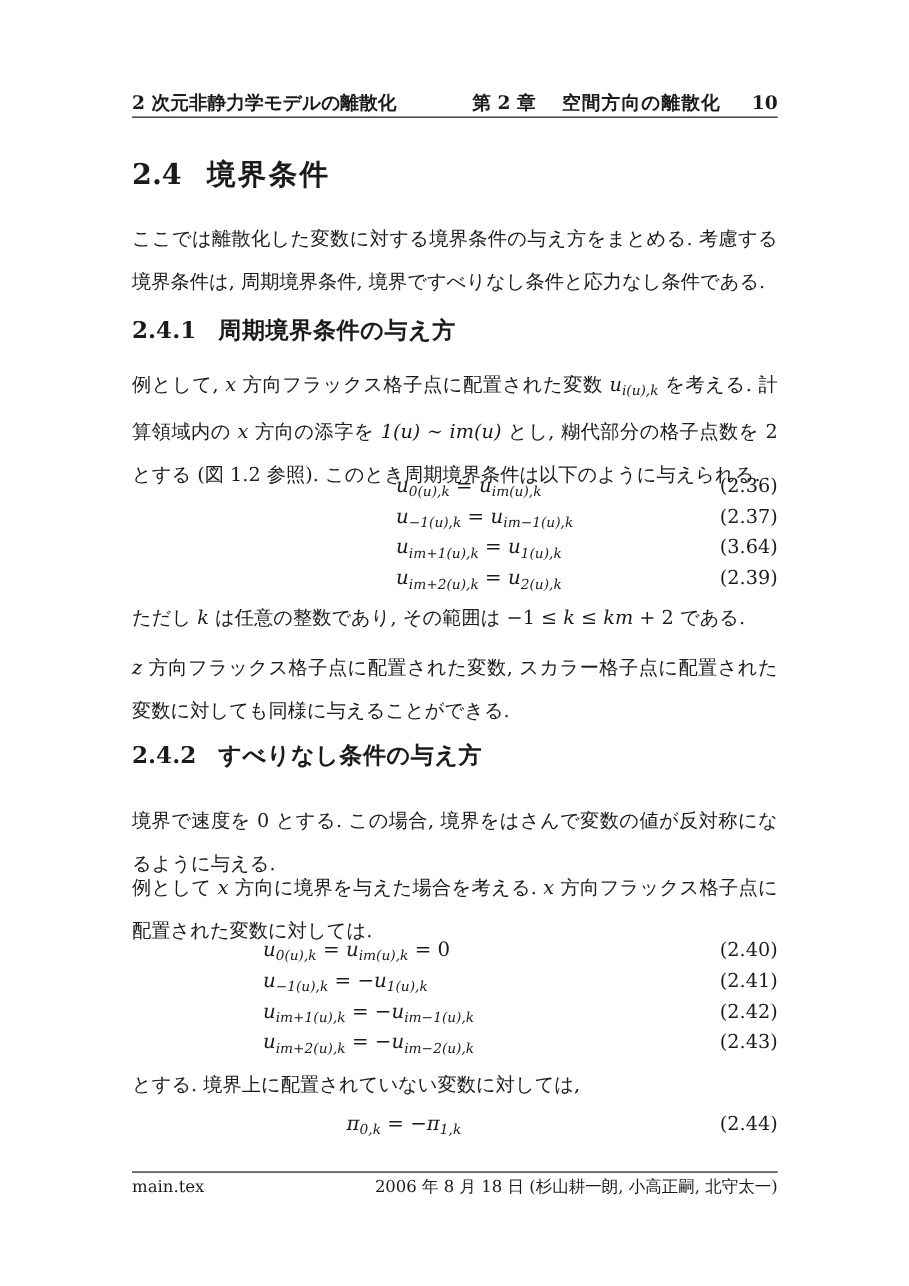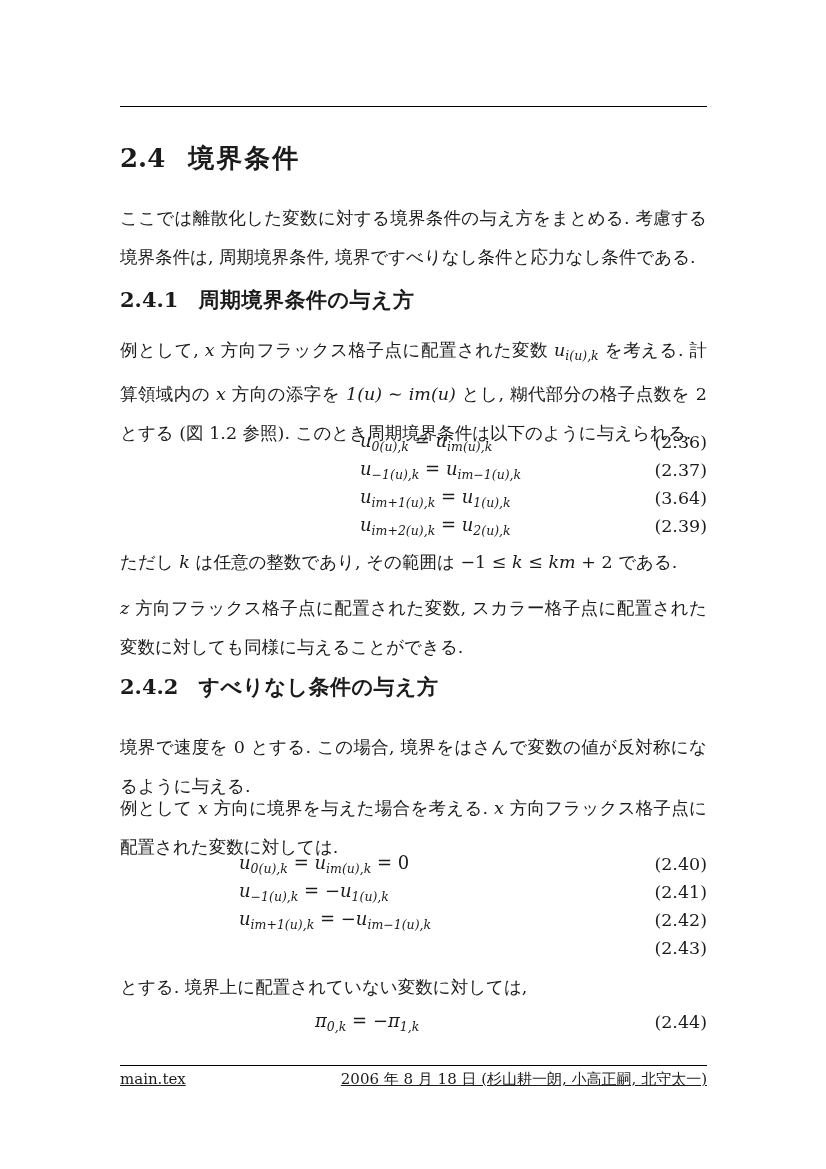--- a/index.html
+++ b/index.html
@@ -37,28 +37,36 @@
   .msub{font-style:italic;font-size:12.5px;vertical-align:-4px;letter-spacing:0;}
   .eq-group{position:absolute;left:120px;width:587px;}
   .eq-row{display:flex;align-items:center;height:28px;font-size:18px;}
   .eq-num{margin-left:auto;font-size:17.5px;}
   .eqg1 .eq-content{margin-left:240px;}
   .eqg2 .eq-content{margin-left:119px;}
   .eqg3 .eq-content{margin-left:195px;}
   .footer{
     position:absolute;left:120px;width:587px;top:1070px;
     display:flex;justify-content:space-between;align-items:baseline;
-    font-size:15px;white-space:nowrap;text-decoration:underline;
+    font-size:15px;white-space:nowrap;
   }
 </style>
 </head>
 <body>
 
 <div class="page">
 
+  <div class="header">
+    <span>2 次元非静力学モデルの離散化</span>
+    <span class="header-right">
+      <span class="header-chapter">第 2 章</span>
+      <span class="header-chapter-title">空間方向の離散化</span>
+      <span>10</span>
+    </span>
+  </div>
   <div class="rule rule-top"></div>
 
   <div class="sec-heading">
     <span class="sec-num">2.4</span><span>境界条件</span>
   </div>
 
   <p class="para" style="top:199px"><span>ここでは離散化した変数に対する境界条件の与え方をまとめる. 考慮する境界条件は, 周期境界条件, 境界ですべりなし条件と応力なし条件である.</span></p>
 
   <div class="sub-heading" style="top:286px">
     <span class="sec-num">2.4.1</span><span>周期境界条件の与え方</span>
@@ -104,20 +112,21 @@
       </div>
       <div class="eq-row">
         <span class="eq-content"><span class="mi">u</span><span class="msub">−1(u),k</span><span> = −</span><span class="mi">u</span><span class="msub">1(u),k</span></span>
         <span class="eq-num">(2.41)</span>
       </div>
       <div class="eq-row">
         <span class="eq-content"><span class="mi">u</span><span class="msub">im+1(u),k</span><span> = −</span><span class="mi">u</span><span class="msub">im−1(u),k</span></span>
         <span class="eq-num">(2.42)</span>
       </div>
       <div class="eq-row">
+        <span class="eq-content"><span class="mi">u</span><span class="msub">im+2(u),k</span><span> = −</span><span class="mi">u</span><span class="msub">im−2(u),k</span></span>
         <span class="eq-num">(2.43)</span>
       </div>
     </div>
 
   <p class="para" style="top:968px"><span>とする. 境界上に配置されていない変数に対しては,</span></p>
 
   <div class="eq-group eqg3" style="top:1008px">
       <div class="eq-row">
         <span class="eq-content"><span class="mi">π</span><span class="msub">0,k</span><span> = −</span><span class="mi">π</span><span class="msub">1,k</span></span>
         <span class="eq-num">(2.44)</span>

